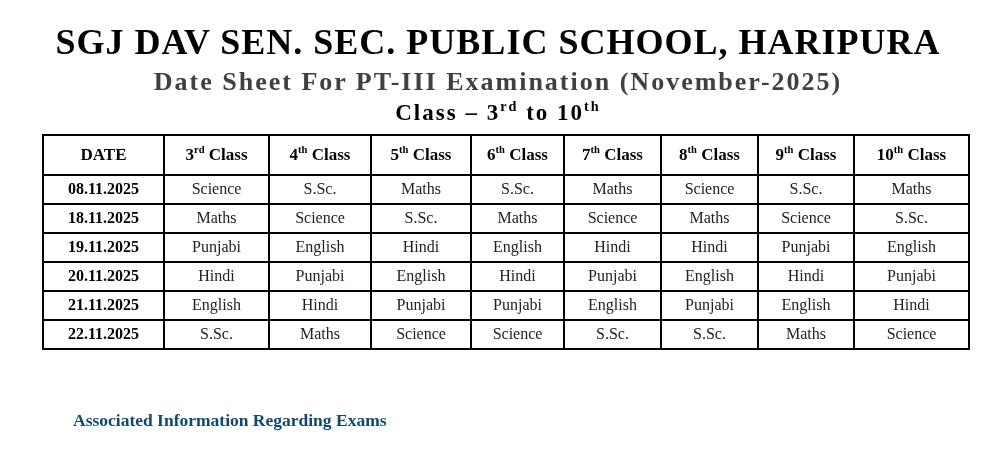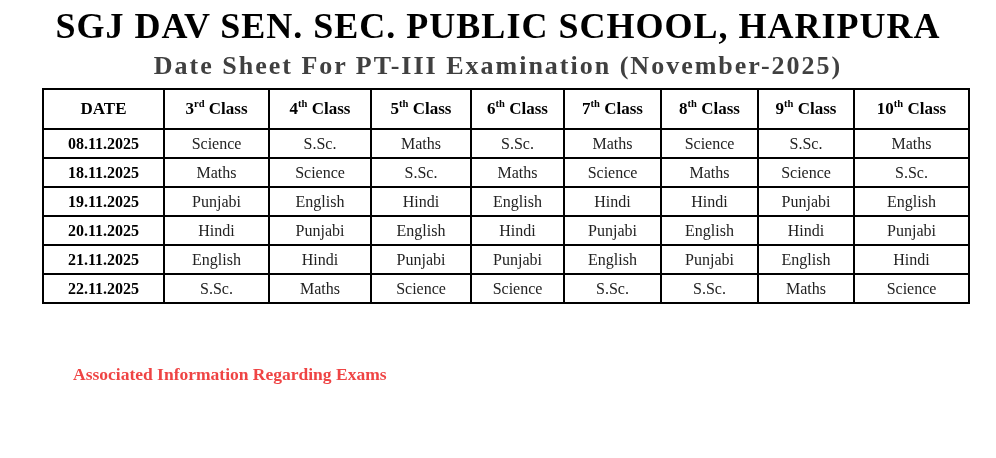--- a/index.html
+++ b/index.html
@@ -8,21 +8,21 @@
     width: 996px;
     height: 458px;
     background: #ffffff;
     font-family: "Liberation Serif", serif;
     color: #1a1a1a;
     overflow: hidden;
   }
   .page { width: 996px; height: 458px; position: relative; }
 
   .title-school {
-    margin: 5px 0 0 0;
+    margin: 21px 0 0 0;
     text-align: center;
     font-size: 36px;
     line-height: 1.18;
     font-weight: bold;
     color: #000;
     letter-spacing: 1px;
     white-space: nowrap;
   }
   .title-sheet {
     margin: 4px 0 0 0;
@@ -79,21 +79,21 @@
   td.subject-cell {
     font-weight: normal;
     font-size: 16px;
     color: #222;
   }
 
   .info-heading {
     margin: 61px 0 0 73px;
     font-size: 17.5px;
     font-weight: bold;
-    color: #ef4444;
+    color: #0c4a6e;
     line-height: 1.1;
   }
   .info-bullet {
     margin: 13px 0 0 73px;
     font-size: 17.5px;
     line-height: 1.2;
     color: #1a1a1a;
     white-space: nowrap;
   }
   .info-bullet b { color: #000; }
@@ -112,20 +112,21 @@
     margin-left: 1px;
   }
 </style>
 </head>
 <body>
 
 <div class="page">
 
   <h1 class="title-school">SGJ DAV SEN. SEC. PUBLIC SCHOOL, HARIPURA</h1>
   <h2 class="title-sheet">Date Sheet For PT-III Examination (November-2025)</h2>
+  <h3 class="title-class"><span>Class – 3</span><sup>rd</sup><span> to 10</span><sup>th</sup></h3>
 
   <table class="datesheet">
     <colgroup>
       <col style="width:121px">
         <col style="width:105px">
         <col style="width:102px">
         <col style="width:100px">
         <col style="width:93px">
         <col style="width:97px">
         <col style="width:97px">

